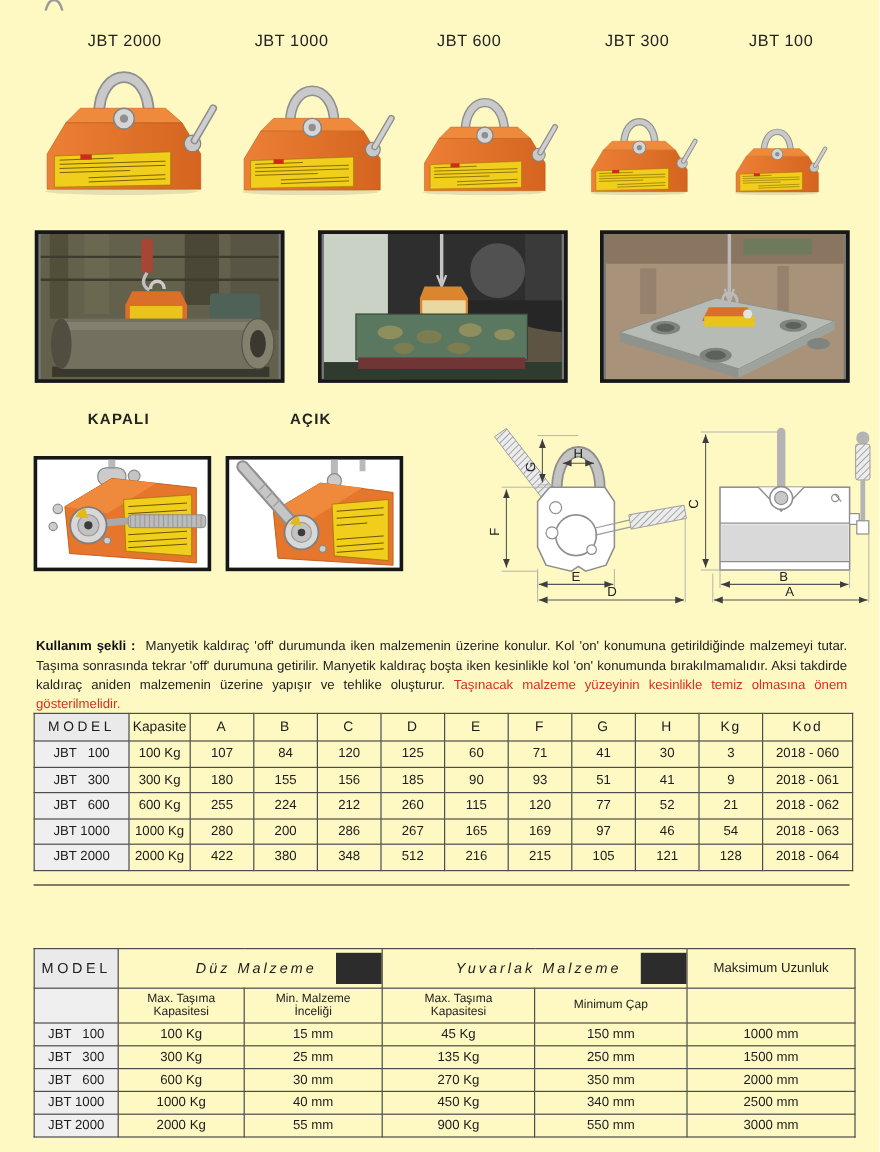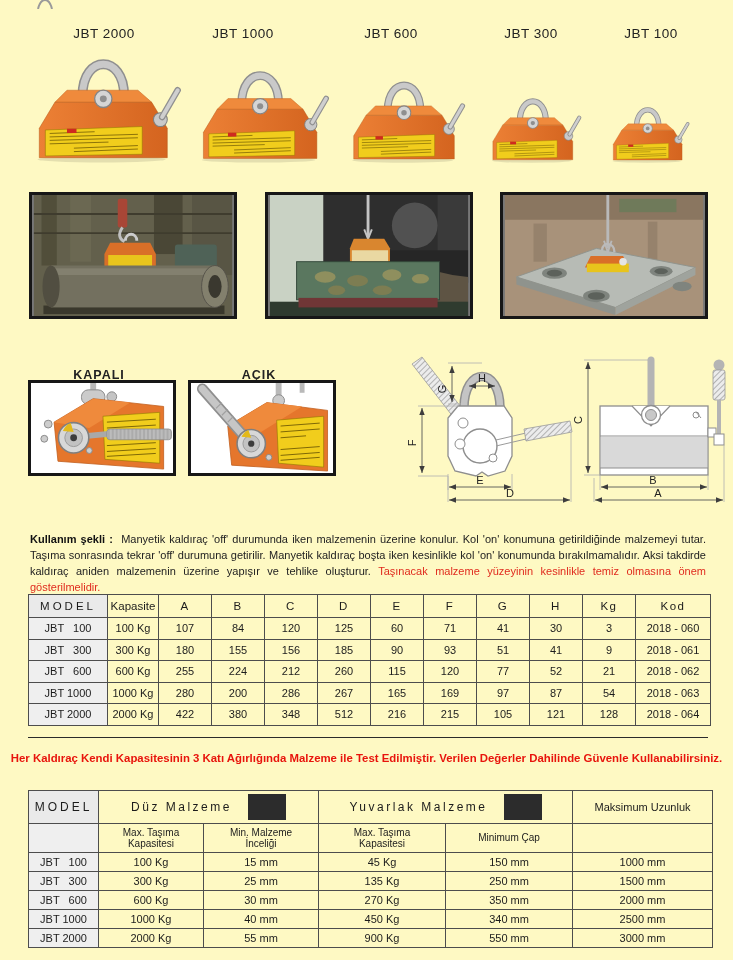--- a/index.html
+++ b/index.html
@@ -11,21 +11,21 @@
   
   .product-label{position:absolute;top:26px;height:15px;font-size:13.5px;letter-spacing:.5px;
                  color:#222;text-align:center;white-space:nowrap;}
   .product-img{position:absolute;display:block;}
 
   
   .photo{position:absolute;top:192px;width:208px;height:127px;border:3px solid #171717;background:#777;}
   .photo svg{display:block;width:100%;height:100%;}
 
   
-  .pos-label{position:absolute;top:368px;width:142px;font-size:12.5px;font-weight:bold;
+  .pos-label{position:absolute;top:342px;width:142px;font-size:12.5px;font-weight:bold;
              letter-spacing:1px;text-align:center;color:#222;}
   .pos-img{position:absolute;top:380px;width:148px;height:96px;border:3px solid #171717;background:#fff;}
   .pos-img svg{display:block;width:100%;height:100%;}
 
   
   .tech{position:absolute;left:362px;top:344px;width:370px;height:170px;}
   svg text{font-family:"Liberation Sans",sans-serif;}
   .dim{font-size:11px;fill:#222;}
 
   
@@ -47,21 +47,21 @@
   .rule{position:absolute;left:28px;top:737px;width:680px;border-top:1.5px solid #2b2b2b;}
   .test-note{position:absolute;left:0;top:752px;width:733px;text-align:center;
              color:#e8140c;font-weight:bold;font-size:11.4px;}
 
   .t2{position:absolute;left:28px;top:790px;width:684px;font-size:11px;}
   .t2 th,.t2 td{border:1px solid #4d4d4d;text-align:center;padding:0;font-weight:normal;}
   .t2 .gh th{height:33px;font-size:12px;letter-spacing:2.5px;}
   .t2 .gh th.maxlen{font-size:11px;letter-spacing:0;}
   .t2 .sh th{height:29px;font-size:10px;line-height:11.5px;letter-spacing:0;white-space:pre-line;}
   .t2 td{height:19px;}
-  .flexc{display:flex;align-items:center;justify-content:center;gap:16px;}
+  .flexc{display:flex;align-items:center;justify-content:flex-end;gap:16px;font-style:italic;}
   .sq{display:inline-block;width:38px;height:26px;background:#2c2c2c;}
 </style>
 </head>
 <body>
 
 <div class="page">
 
   <svg width="0" height="0" style="position:absolute">
     <defs>
       <linearGradient id="bodyGrad" x1="0" y1="0" x2="1" y2="0">
@@ -416,21 +416,21 @@
     <tr>
       <td class="shade2 model">JBT 1000</td>
       <td>1000 Kg</td>
       <td>280</td>
       <td>200</td>
       <td>286</td>
       <td>267</td>
       <td>165</td>
       <td>169</td>
       <td>97</td>
-      <td>87</td>
+      <td>46</td>
       <td>54</td>
       <td>2018 - 063</td>
     </tr>
     <tr>
       <td class="shade2 model">JBT 2000</td>
       <td>2000 Kg</td>
       <td>422</td>
       <td>380</td>
       <td>348</td>
       <td>512</td>
@@ -438,21 +438,20 @@
       <td>215</td>
       <td>105</td>
       <td>121</td>
       <td>128</td>
       <td>2018 - 064</td>
     </tr>
   </tbody>
     </table>
 
   <div class="rule"></div>
-  <div class="test-note">Her Kaldıraç Kendi Kapasitesinin 3 Katı Ağırlığında Malzeme ile Test Edilmiştir.  Verilen Değerler Dahilinde Güvenle Kullanabilirsiniz.</div>
 
   <table class="t2">
     <colgroup>
       <col style="width:70px">
         <col style="width:105px">
         <col style="width:115px">
       <col style="width:127px">
         <col style="width:127px">
         <col style="width:140px">
     </colgroup>

